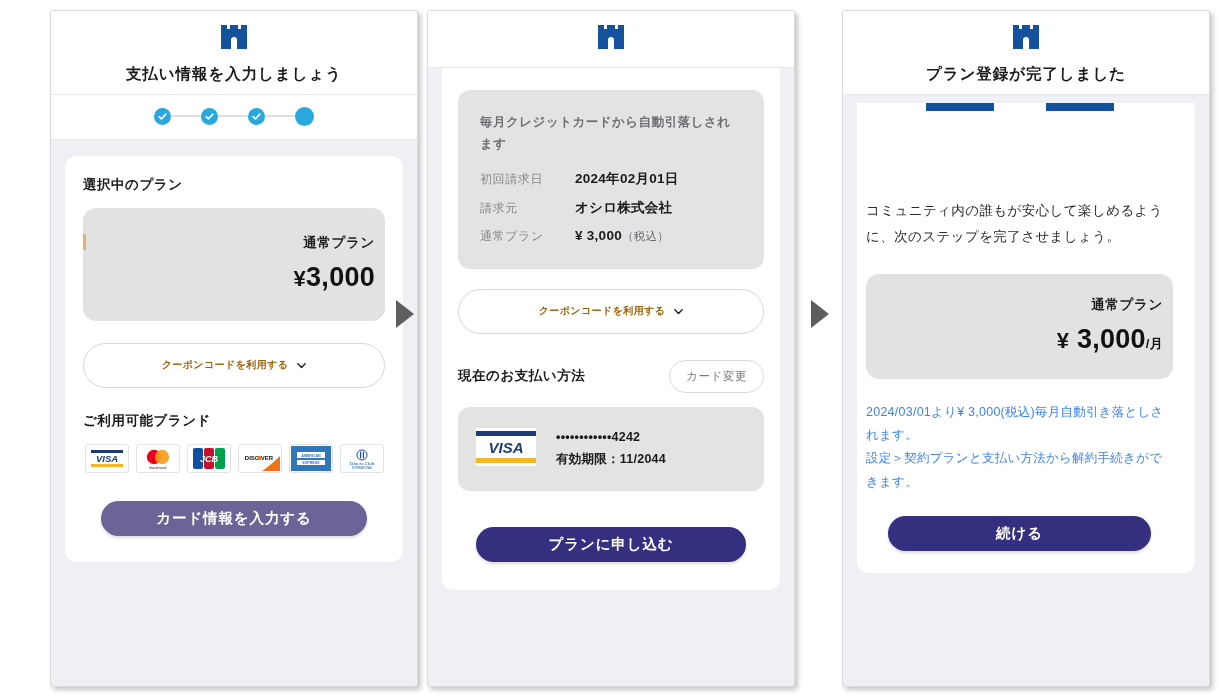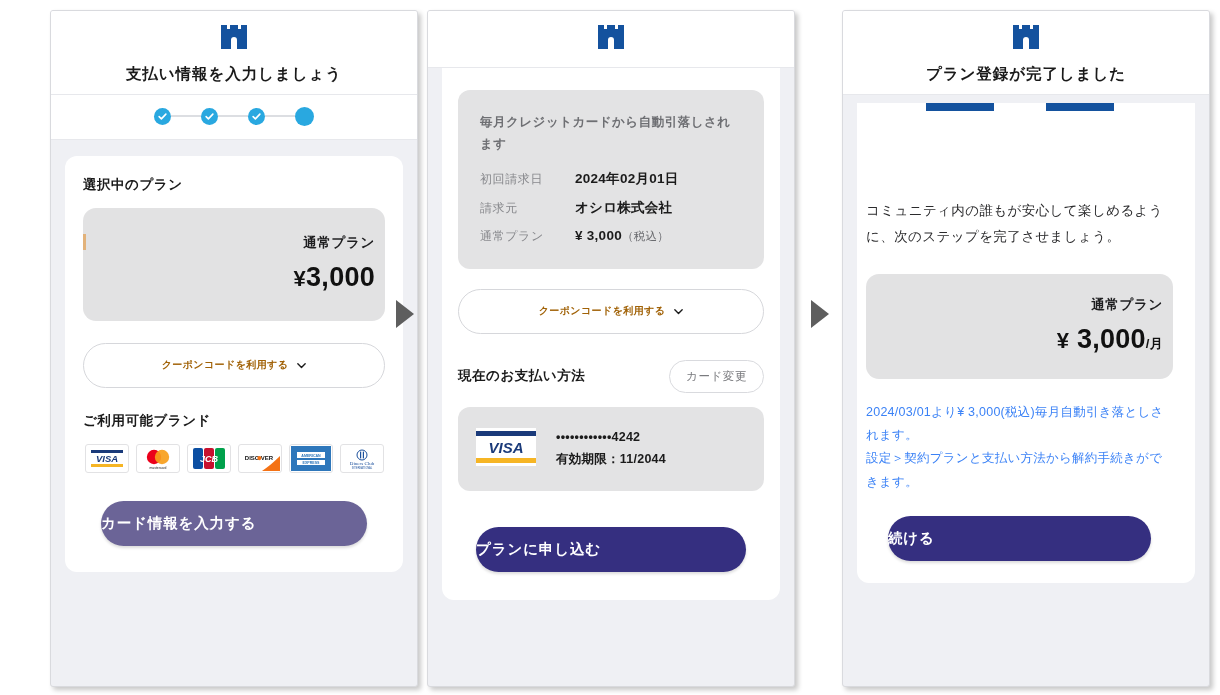--- a/index.html
+++ b/index.html
@@ -117,22 +117,22 @@
   .brand{
     width:42px;height:27px;border-radius:3px;background:#fff;
     border:1px solid #e2e2e4;
     display:flex;align-items:center;justify-content:center;
     overflow:hidden;
   }
   .brand svg{display:block;}
 
   
   .cta{
-    display:flex;align-items:center;
-    height:45px;border-radius:999px;
+    display:flex;align-items:center;justify-content:center;
+    height:35px;border-radius:999px;
     color:#ffffff;font-size:14.5px;font-weight:700;letter-spacing:.06em;
     cursor:pointer;user-select:none;
     box-shadow:0 2px 3px rgba(0,0,0,.14);
   }
   .cta.light{background:#6b6497;}
   .cta.deep{background:#352f80;}
 
   
   .gray-panel{
     background:#e3e3e4;

